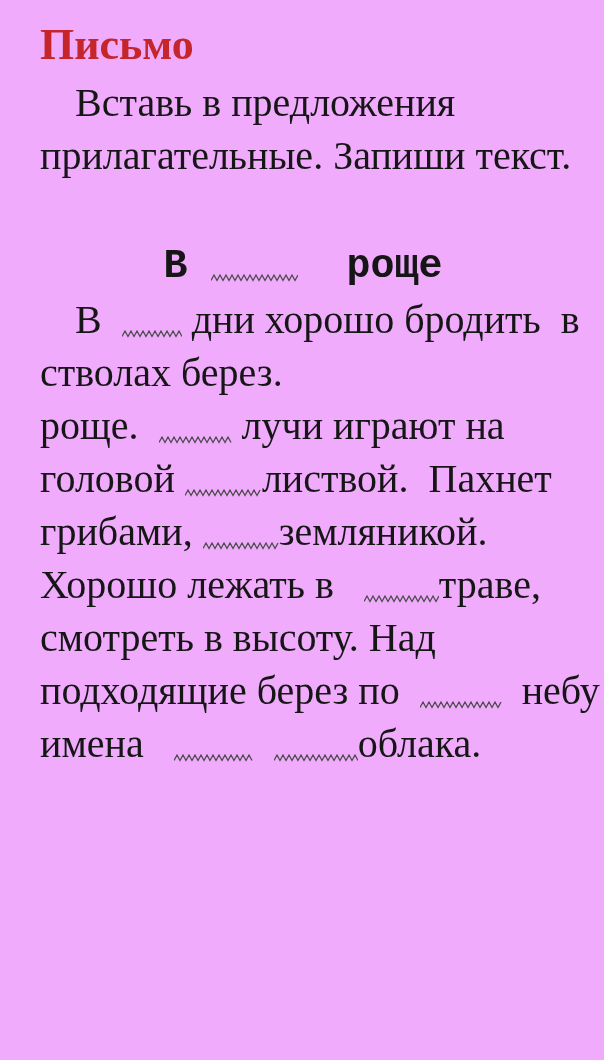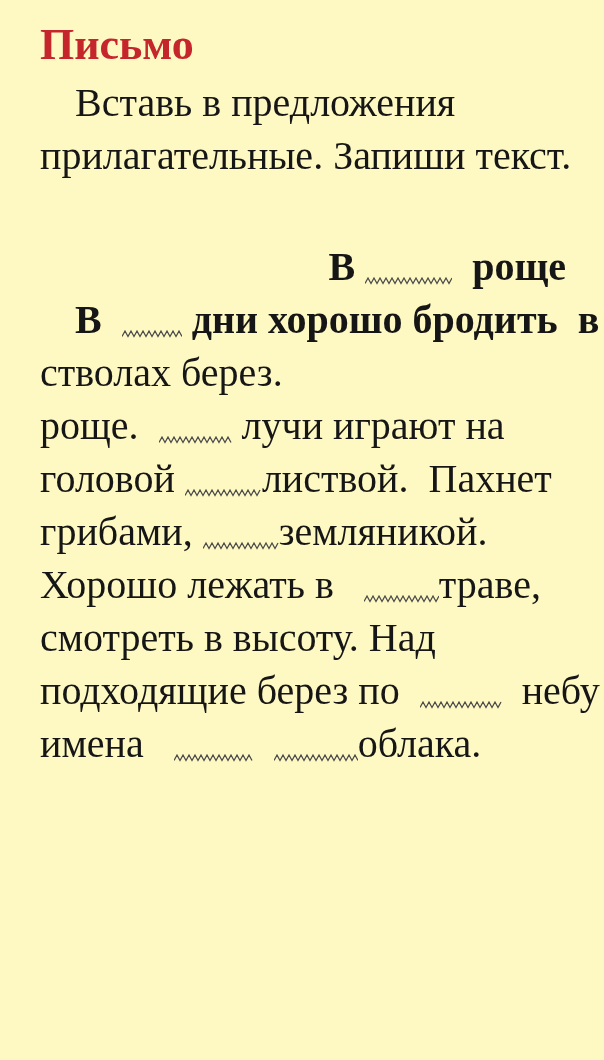--- a/index.html
+++ b/index.html
@@ -29,52 +29,53 @@
   .line {
     white-space: pre;
   }
   .indent {
     padding-left: 35px;
   }
   .spacer {
     height: 58px;
   }
   .title-line {
-    text-align: right;
+    text-align: center;
     font-weight: bold;
     white-space: pre;
+    font-family: Liberation Mono, monospace;
   }
   .blank {
     display: inline-block;
     vertical-align: -7px;
   }
   .blank svg {
     display: block;
   }
 </style>
 </head>
 <body>
 
-<div class="page" style="color: rgb(22, 22, 22); background: #fef9c3;">
+<div class="page" style="color: rgb(22, 22, 22); background: #f0abfc;">
 
   <h1 class="heading" style="color: rgb(197, 38, 43);">Письмо</h1>
 
   <div>
     <div class="line indent">Вставь в предложения</div>
     <div class="line">прилагательные. Запиши текст.</div>
   </div>
 
   <div class="spacer"></div>
 
   <div class="line title-line" id="exercise-title"><span>В </span><span class="blank"><svg width="87" height="12">
           <polyline points="0,8.5 3,3 6,8.5 9,3 12,8.5 15,3 18,8.5 21,3 24,8.5 27,3 30,8.5 33,3 36,8.5 39,3 42,8.5 45,3 48,8.5 51,3 54,8.5 57,3 60,8.5 63,3 66,8.5 69,3 72,8.5 75,3 78,8.5 81,3 84,8.5 87,3" fill="none" stroke="#4a4a4a" stroke-width="1.3"></polyline>
         </svg></span><span>  роще</span></div>
 
   <div id="exercise-body">
-      <div class="line indent" style="padding-left: 35px; font-weight: bold;"><span>В  </span><span class="blank"><svg width="60" height="12">
+      <div class="line indent" style="padding-left: 35px;"><span>В  </span><span class="blank"><svg width="60" height="12">
             <polyline points="0,8.5 3,3 6,8.5 9,3 12,8.5 15,3 18,8.5 21,3 24,8.5 27,3 30,8.5 33,3 36,8.5 39,3 42,8.5 45,3 48,8.5 51,3 54,8.5 57,3 60,8.5" fill="none" stroke="#4a4a4a" stroke-width="1.3"></polyline>
           </svg></span><span> дни хорошо бродить  в</span></div>
       <div class="line"><span>стволах берез.</span></div>
       <div class="line"><span>роще.  </span><span class="blank"><svg width="73" height="12">
             <polyline points="0,8.5 3,3 6,8.5 9,3 12,8.5 15,3 18,8.5 21,3 24,8.5 27,3 30,8.5 33,3 36,8.5 39,3 42,8.5 45,3 48,8.5 51,3 54,8.5 57,3 60,8.5 63,3 66,8.5 69,3 72,8.5" fill="none" stroke="#4a4a4a" stroke-width="1.3"></polyline>
           </svg></span><span> лучи играют на</span></div>
       <div class="line"><span>головой </span><span class="blank"><svg width="77" height="12">
             <polyline points="0,8.5 3,3 6,8.5 9,3 12,8.5 15,3 18,8.5 21,3 24,8.5 27,3 30,8.5 33,3 36,8.5 39,3 42,8.5 45,3 48,8.5 51,3 54,8.5 57,3 60,8.5 63,3 66,8.5 69,3 72,8.5 75,3" fill="none" stroke="#4a4a4a" stroke-width="1.3"></polyline>
           </svg></span><span>листвой.  Пахнет</span></div>
       <div class="line"><span>грибами, </span><span class="blank"><svg width="76" height="12">

